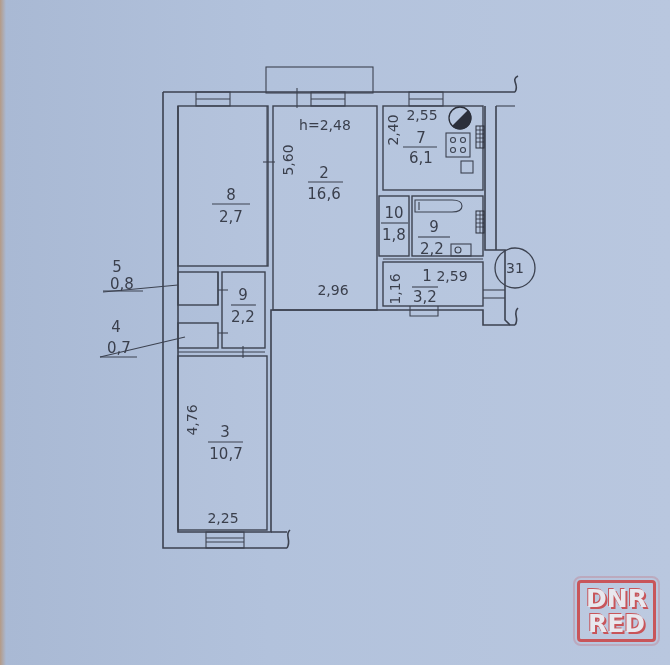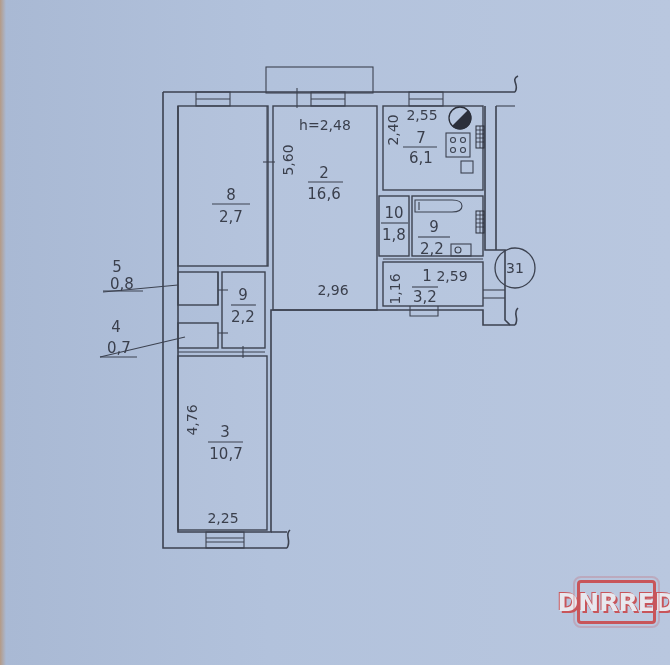--- a/index.html
+++ b/index.html
@@ -11,23 +11,23 @@
   }
   #plan { position: absolute; left: 0; top: 0; }
   .lbl { font-family: "DejaVu Sans", sans-serif; fill: #3a3f4c; }
   .room-num { font-size: 15px; }
   .room-area { font-size: 15px; }
   .dim { font-size: 14px; }
   .wall { fill: none; stroke: #3c4250; stroke-width: 1.6; }
   .thin { fill: none; stroke: #3c4250; stroke-width: 1.1; }
   .room { fill: rgba(255,255,255,0.04); stroke: #3c4250; stroke-width: 1.4; }
   .logo {
-    position: absolute; left: 577px; top: 580px; width: 79px; height: 44px;
+    position: absolute; left: 577px; top: 580px; width: 79px; height: 62px;
     border: 3px solid #c8555a; border-radius: 4px; background: rgba(255,255,255,0.06);
-    box-sizing: border-box; display: flex; flex-direction: row; align-items: center; justify-content: center;
+    box-sizing: border-box; display: flex; flex-direction: column; align-items: center; justify-content: center;
     outline: 2px solid rgba(200,85,90,0.25); outline-offset: 2px;
   }
   .logo span {
     font-family: "DejaVu Sans", sans-serif; font-weight: bold; font-size: 25px; line-height: 25px;
     color: #e8e8ee; text-shadow: 2px 2px 0 #c8555a, -1px -1px 0 #c8555a;
     letter-spacing: 0px;
   }
 </style>
 </head>
 <body>

